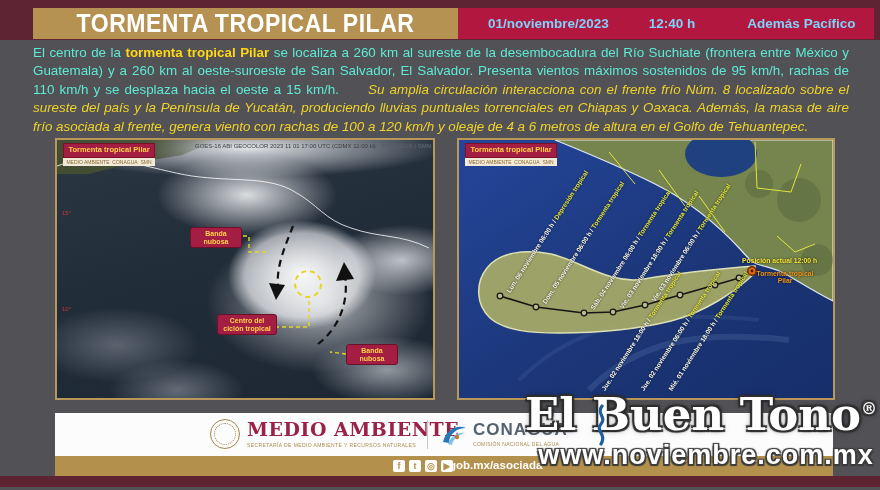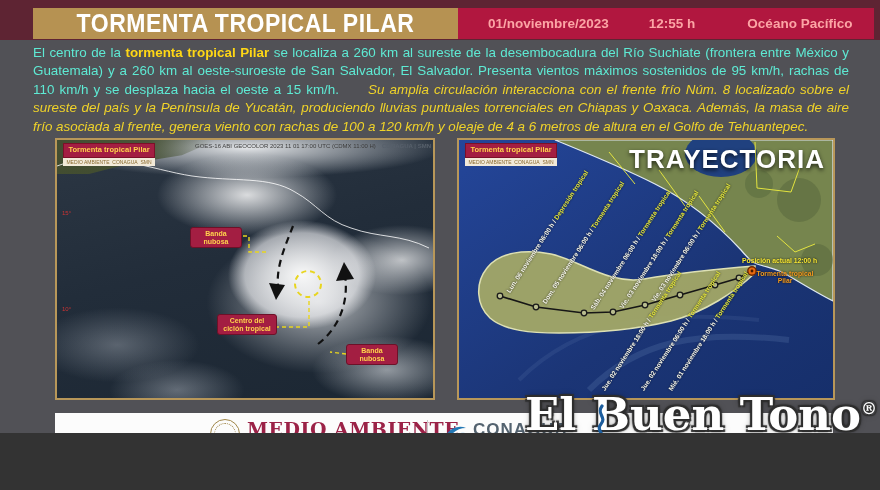--- a/index.html
+++ b/index.html
@@ -1,24 +1,24 @@
 <!DOCTYPE html>
 <html style="--crimson: #b1173f; --gold: #b69252; --maroon: #5e2433; --pagegray: #515156; --yellow: #ffd715; --warn: #f0d329; --badgecrimson: #a31e42; --badgeyellow: #ffd34d; --cone: #a6aa66; --ocean: #1e3d80; --goldbar: #b3914d; --crest: #9b2247; --slate: #53626f; --goldtext: #ab8b50;"><head>
 <meta charset="utf-8">
 <style>
   html,body{margin:0;padding:0;background:#333;}
-  .page{position:relative;width:880px;height:433px;overflow:hidden;
+  .page{position:relative;width:880px;height:490px;overflow:hidden;
         font-family:"Liberation Sans",sans-serif;background:var(--pagegray,#515156);}
   
   .hdr{position:absolute;left:0;top:0;width:880px;height:40px;background:var(--maroon);}
   .hdr-gold{position:absolute;left:33px;top:8px;width:425px;height:31px;background:var(--gold);
             display:flex;align-items:center;justify-content:center;}
   .hdr-title{font-size:23px;font-weight:bold;color:#fff;letter-spacing:.5px;transform:scaleY(1.12);white-space:nowrap;}
   .hdr-crim{position:absolute;left:458px;top:8px;width:416px;height:31px;background:var(--crimson);
-            display:flex;align-items:center;color:#fca5a5;font-weight:bold;font-size:13.5px;}
+            display:flex;align-items:center;color:#7dd3fc;font-weight:bold;font-size:13.5px;}
   .hdr-date{margin-left:30px;} .hdr-time{margin-left:40px;} .hdr-region{margin-left:52px;}
   
   .bulletin{position:absolute;left:33px;top:44px;width:816px;font-size:13.4px;line-height:18.4px;
             color:#f3f3f3;text-align:justify;}
   .seg-normal{color:#5eead4;}
   .seg-highlight{color:var(--yellow);font-weight:bold;}
   .seg-warning{color:var(--warn);font-style:italic;margin-left:24px;}
   
   .panel{position:absolute;top:138px;height:262px;border:2px solid #b89759;box-sizing:border-box;overflow:hidden;}
   .panel-sat{left:55px;width:380px;background:#202b38;}
@@ -104,22 +104,22 @@
 <body>
 
 <div class="page">
 
   <div class="hdr">
     <div class="hdr-gold">
       <span class="hdr-title">TORMENTA TROPICAL PILAR</span>
     </div>
     <div class="hdr-crim">
       <span class="hdr-date">01/noviembre/2023</span>
-      <span class="hdr-time">12:55 h</span>
-      <span class="hdr-region">Océano Pacífico</span>
+      <span class="hdr-time">12:40 h</span>
+      <span class="hdr-region">Además Pacífico</span>
     </div>
   </div>
 
   <div class="bulletin" id="bulletin"><span class="seg-normal">El centro de la </span><span class="seg-highlight">tormenta tropical Pilar</span><span class="seg-normal"> se localiza a 260 km al sureste de la desembocadura del Río Suchiate (frontera entre México y Guatemala) y a 260 km al oeste-suroeste de San Salvador, El Salvador. Presenta vientos máximos sostenidos de 95 km/h, rachas de 110 km/h y se desplaza hacia el oeste a 15 km/h. </span><span class="seg-warning">Su amplia circulación interacciona con el frente frío Núm. 8 localizado sobre el sureste del país y la Península de Yucatán, produciendo lluvias puntuales torrenciales en Chiapas y Oaxaca. Además, la masa de aire frío asociada al frente, genera viento con rachas de 100 a 120 km/h y oleaje de 4 a 6 metros de altura en el Golfo de Tehuantepec.</span></div>
 
   <div class="panel panel-sat">
     <div class="sat-bg"></div>
     <div class="sat-land"></div>
 
     <svg class="abs" width="376" height="258" viewBox="0 0 376 258">
@@ -193,21 +193,20 @@
 
     <div class="badge">
       <div class="badge-top">Tormenta tropical Pilar</div>
       <div class="badge-logos">
           <span>MEDIO AMBIENTE</span>
           <span>CONAGUA</span>
           <span>SMN</span>
         </div>
     </div>
 
-    <div class="traj-title">TRAYECTORIA</div>
     <div id="traj-labels">
         <div class="traj-label" style="left: 46px; top: 150px;"><span class="d">Lun. 06 noviembre 06:00 h / </span><span class="s">Depresión tropical</span></div>
         <div class="traj-label" style="left: 82px; top: 161px;"><span class="d">Dom. 05 noviembre 06:00 h / </span><span class="s">Tormenta tropical</span></div>
         <div class="traj-label" style="left: 130px; top: 167px;"><span class="d">Sáb. 04 noviembre 06:00 h / </span><span class="s">Tormenta tropical</span></div>
         <div class="traj-label" style="left: 159px; top: 166px;"><span class="d">Vie. 03 noviembre 18:00 h / </span><span class="s">Tormenta tropical</span></div>
         <div class="traj-label" style="left: 191px; top: 159px;"><span class="d">Vie. 03 noviembre 06:00 h / </span><span class="s">Tormenta tropical</span></div>
         <div class="traj-label" style="left: 141px; top: 248px;"><span class="d">Jue. 02 noviembre 18:00 h / </span><span class="s">Tormenta tropical</span></div>
         <div class="traj-label" style="left: 180px; top: 248px;"><span class="d">Jue. 02 noviembre 06:00 h / </span><span class="s">Tormenta tropical</span></div>
         <div class="traj-label" style="left: 208px; top: 248px;"><span class="d">Mié. 01 noviembre 18:00 h / </span><span class="s">Tormenta tropical</span></div>
       </div>

